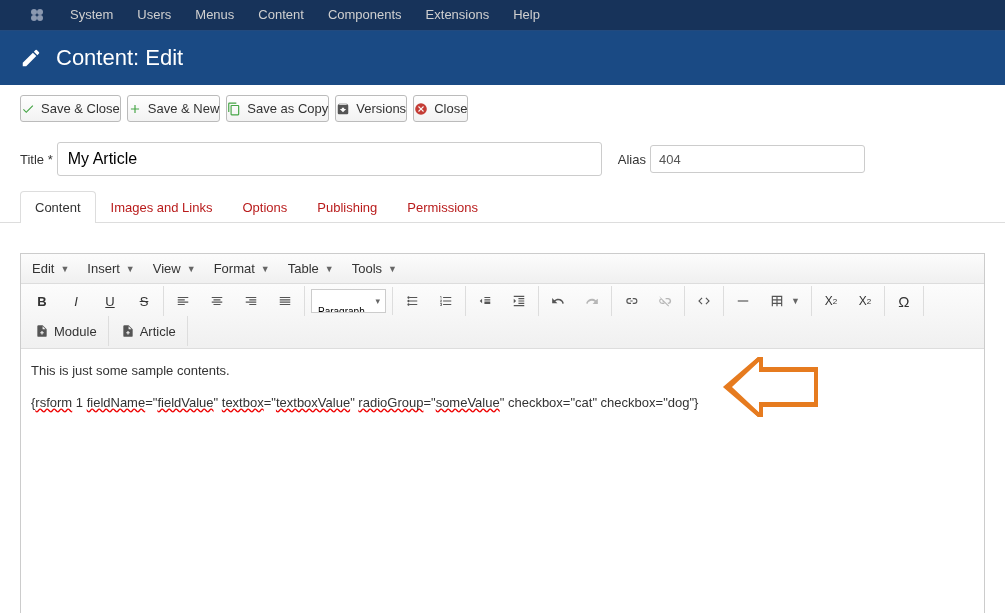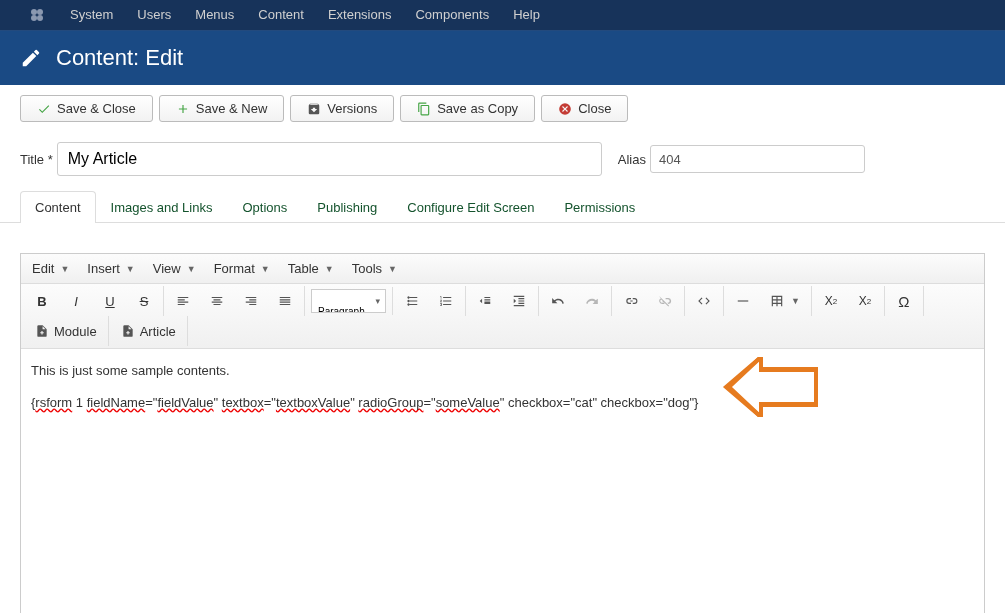--- a/index.html
+++ b/index.html
@@ -31,36 +31,36 @@
 .header { background: #1a3b66; border-top: 1px solid #234a7d;}
 .header { background: #1a4e8c; }
 .header { background: #184887; }
 .header { background: #1a3867; }
 .header { background: #1a4a84; }
 .header .pencil-icon { margin-right: 14px; }
 .header-title { font-size: 22px; font-weight: 400; }
 
 
 .toolbar { padding: 10px 20px; display: flex; gap: 6px; background: #fff; }
-.btn { display: inline-flex; align-items: center; gap: 6px; padding: 5px 16px; border: 1px solid #bbb; border-radius: 3px; background: linear-gradient(#fff, #f2f2f2); cursor: pointer; font-size: 13px; color: #333; }
+.btn { display: inline-flex; align-items: center; gap: 6px; padding: 5px 0; border: 1px solid #bbb; border-radius: 3px; background: linear-gradient(#fff, #f2f2f2); cursor: pointer; font-size: 13px; color: #333; }
 .btn-save { background: linear-gradient(#51a351, #418a41); color: #fff; border-color: #3d823d; padding: 5px 40px; }
 .btn-save { background: #46a546; border-color:#368a36; }
 .btn-save { background: linear-gradient(#4fa84f, #3d8b3d); }
 .btn .i { display: inline-flex; }
 
 
 .title-row { display: flex; align-items: center; gap: 4px; padding: 10px 20px 14px; }
 .title-label { font-size: 13px; }
 .title-input { flex: 0 0 545px; height: 34px; padding: 4px 10px; border: 1px solid #ccc; border-radius: 3px; font-size: 16px; }
 .alias-label { margin-left: 12px; font-size: 13px; }
 .alias-input { width: 215px; height: 28px; padding: 3px 8px; border: 1px solid #ccc; border-radius: 3px; font-size: 13px; color: #555; }
 
 
 .tabs { display: flex; border-bottom: 1px solid #ddd; padding: 0 20px; }
-.tab { padding: 8px 14px; font-size: 13px; cursor: pointer; color: #14532d; border: 1px solid transparent; border-bottom: none; border-radius: 4px 4px 0 0; position: relative; top: 1px; }
+.tab { padding: 8px 14px; font-size: 13px; cursor: pointer; color: #b91c1c; border: 1px solid transparent; border-bottom: none; border-radius: 4px 4px 0 0; position: relative; top: 1px; }
 .tab.active { color: #333; background: #fff; border-color: #ddd; }
 
 
 .editor-wrap { margin: 30px 20px 0; border: 1px solid #ccc; }
 .editor-toolbar-row { display: flex; align-items: center; border-bottom: 1px solid #ddd; background: linear-gradient(#fcfcfc, #f0f0f0); padding: 2px 2px; flex-wrap: wrap; }
 .tb-group { display: flex; border-right: 1px solid #ddd; padding: 2px 2px; }
 .tb-btn { display: inline-flex; align-items: center; gap: 4px; padding: 4px 8px; font-size: 13px; cursor: pointer; color: #333; border: 1px solid transparent; border-radius: 2px; }
 .tb-icon { width: 16px; height: 16px; display: inline-flex; align-items: center; justify-content: center; }
 .caret { font-size: 9px; margin-left: 2px; color: #666; }
 .tb-select { height: 24px; border: 1px solid #ccc; font-size: 10px; padding: 16px 20px 0 6px; background: #fff; appearance: none; }
@@ -91,22 +91,22 @@
           <circle cx="11" cy="5" r="3"></circle>
           <circle cx="5" cy="11" r="3"></circle>
           <circle cx="11" cy="11" r="3"></circle>
         </g>
       </svg>
   </span>
   <div class="topnav-item">System</div>
   <div class="topnav-item">Users</div>
   <div class="topnav-item">Menus</div>
   <div class="topnav-item">Content</div>
+  <div class="topnav-item">Components</div>
   <div class="topnav-item">Extensions</div>
-  <div class="topnav-item">Components</div>
   <div class="topnav-item">Help</div>
 </div>
 
 <div class="header">
   <span class="pencil-icon">
     <svg width="22" height="22" viewBox="0 0 24 24">
         <path fill="#fff" d="M3 17.25V21h3.75L17.81 9.94l-3.75-3.75L3 17.25zM20.71 7.04a1 1 0 0 0 0-1.41l-2.34-2.34a1 1 0 0 0-1.41 0l-1.83 1.83 3.75 3.75 1.83-1.83z"></path>
       </svg>
   </span>
   <div class="header-title">Content: Edit</div>
@@ -125,32 +125,32 @@
     <span class="i">
         <svg width="14" height="14" viewBox="0 0 24 24">
           <path fill="#46a546" d="M19 13h-6v6h-2v-6H5v-2h6V5h2v6h6v2z"></path>
         </svg>
       </span>
     <span>Save &amp; New</span>
   </button>
   <button class="btn">
     <span class="i">
         <svg width="14" height="14" viewBox="0 0 24 24">
+          <path fill="#46a546" d="M16 1H4a2 2 0 0 0-2 2v14h2V3h12V1zm3 4H8a2 2 0 0 0-2 2v14a2 2 0 0 0 2 2h11a2 2 0 0 0 2-2V7a2 2 0 0 0-2-2zm0 16H8V7h11v14z"></path>
+        </svg>
+      </span>
+    <span>Save as Copy</span>
+  </button>
+  <button class="btn">
+    <span class="i">
+        <svg width="14" height="14" viewBox="0 0 24 24">
           <path fill="#555" d="M20.54 5.23l-1.39-1.68A1.45 1.45 0 0 0 18 3H6c-.47 0-.88.21-1.16.55L3.46 5.23A2 2 0 0 0 3 6.5V19a2 2 0 0 0 2 2h14a2 2 0 0 0 2-2V6.5c0-.47-.17-.93-.46-1.27zM12 17.5 6.5 12H10v-2h4v2h3.5L12 17.5zM5.12 5l.81-1h12l.94 1H5.12z"></path>
         </svg>
       </span>
     <span>Versions</span>
-  </button>
-  <button class="btn">
-    <span class="i">
-        <svg width="14" height="14" viewBox="0 0 24 24">
-          <path fill="#46a546" d="M16 1H4a2 2 0 0 0-2 2v14h2V3h12V1zm3 4H8a2 2 0 0 0-2 2v14a2 2 0 0 0 2 2h11a2 2 0 0 0 2-2V7a2 2 0 0 0-2-2zm0 16H8V7h11v14z"></path>
-        </svg>
-      </span>
-    <span>Save as Copy</span>
   </button>
   <button class="btn">
     <span class="i">
         <svg width="14" height="14" viewBox="0 0 24 24">
           <path fill="#c43c35" d="M12 2a10 10 0 1 0 0 20 10 10 0 0 0 0-20zm5 13.59L15.59 17 12 13.41 8.41 17 7 15.59 10.59 12 7 8.41 8.41 7 12 10.59 15.59 7 17 8.41 13.41 12 17 15.59z"></path>
         </svg>
       </span>
     <span>Close</span>
   </button>
 </div>
@@ -160,21 +160,20 @@
   <input class="title-input" value="My Article" style="">
   <label class="alias-label">Alias</label>
   <input class="alias-input" value="404" style="">
 </div>
 
 <div class="tabs">
   <div class="tab active">Content</div>
   <div class="tab">Images and Links</div>
   <div class="tab">Options</div>
   <div class="tab">Publishing</div>
-  <div class="tab">Configure Edit Screen</div>
   <div class="tab">Permissions</div>
 </div>
 
 <div class="editor-wrap">
 
   <div class="editor-toolbar-row">
     <div class="tb-btn">
         <span>Edit</span>
         <span class="caret">▼</span>
       </div>

